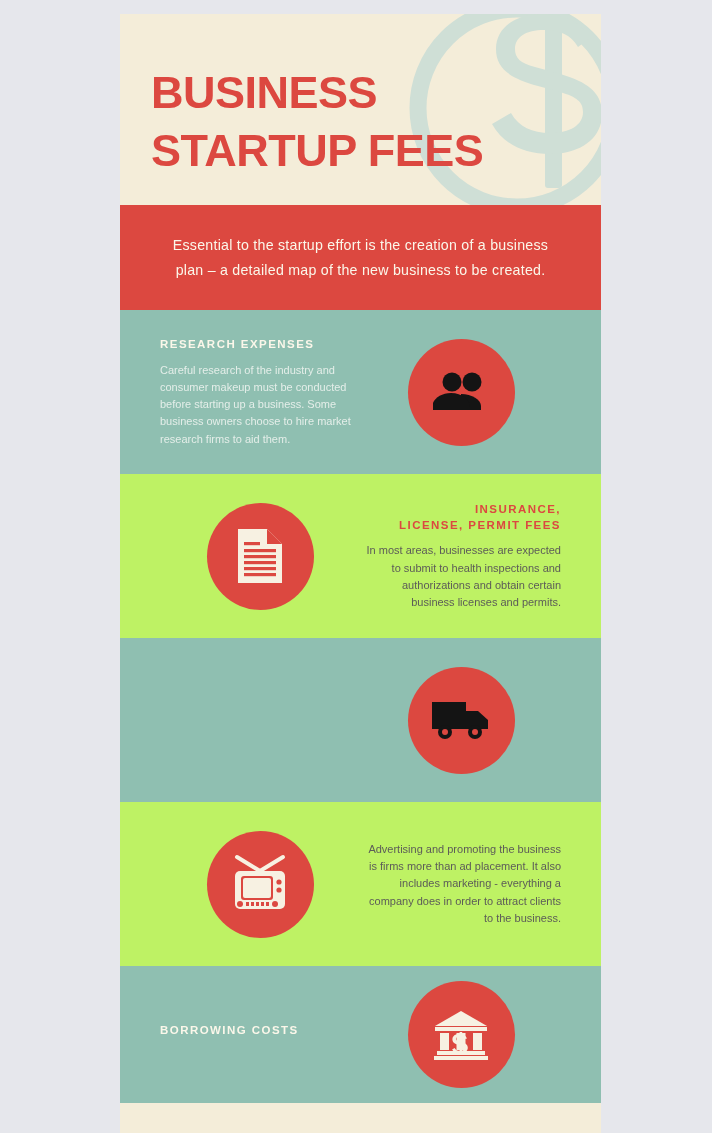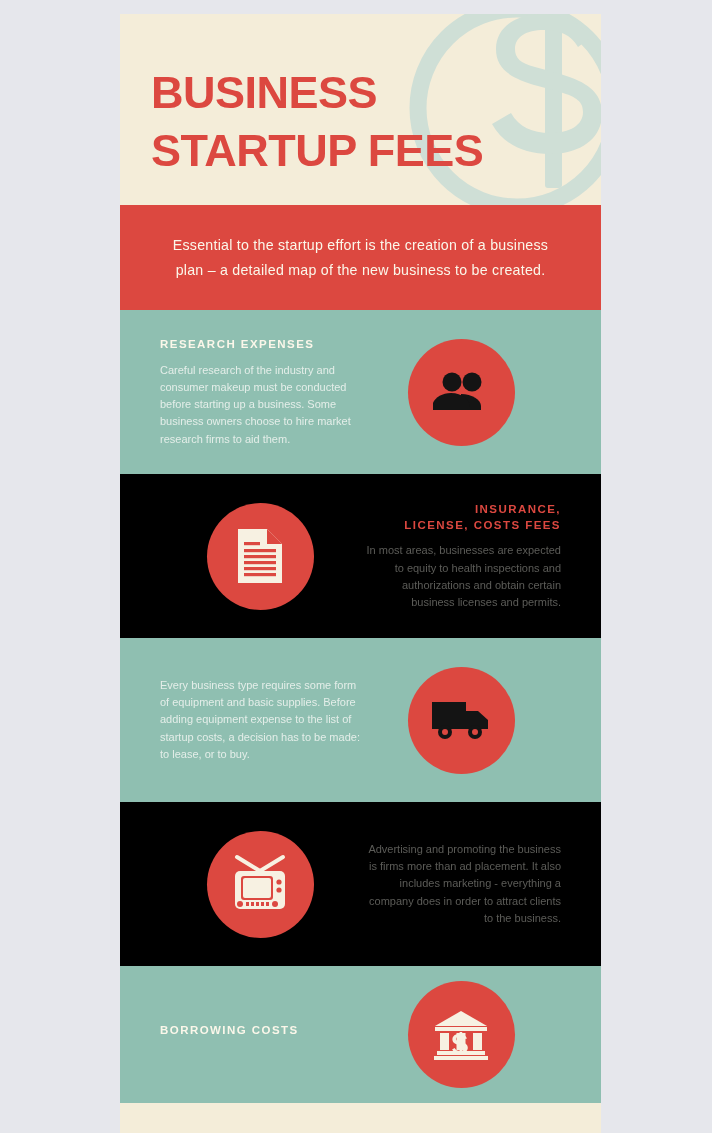--- a/index.html
+++ b/index.html
@@ -71,21 +71,21 @@
   }
 
   
   .section {
     display: flex;
     align-items: center;
     height: 164px;
     padding: 4px 40px;
   }
   .section.teal   { background: #8fbfb1; }
-  .section.cream  { background: #000000; }
+  .section.cream  { background: #bef264; }
   .section.last   { height: 137px; }
 
   .sec-text { width: 200px; }
   .sec-icon-wrap {
     width: 200px;
     display: flex;
     align-items: center;
   }
   .section.text-left  .sec-text { order: 1; text-align: left; margin-right: auto; }
   .section.text-left  .sec-icon-wrap { order: 2; justify-content: center; }
@@ -172,29 +172,28 @@
             <rect x="9" y="34" width="32" height="3.2"></rect>
             <rect x="9" y="40" width="32" height="3.2"></rect>
             <rect x="9" y="46" width="32" height="3.2"></rect>
           </g>
         </svg>
       </div>
     </div>
     <div class="sec-text">
       <div class="sec-title">
         <span>INSURANCE,</span><br>
-        <span>LICENSE, COSTS FEES</span>
-      </div>
-      <div class="sec-body">In most areas, businesses are expected to equity to health inspections and authorizations and obtain certain business licenses and permits.</div>
+        <span>LICENSE, PERMIT FEES</span>
+      </div>
+      <div class="sec-body">In most areas, businesses are expected to submit to health inspections and authorizations and obtain certain business licenses and permits.</div>
     </div>
   </div>
 
   <div class="section teal text-left">
     <div class="sec-text">
-      <div class="sec-body">Every business type requires some form of equipment and basic supplies. Before adding equipment expense to the list of startup costs, a decision has to be made: to lease, or to buy.</div>
     </div>
     <div class="sec-icon-wrap">
       <div class="icon-circle">
         <svg width="60" height="44" viewBox="0 0 60 44">
           <rect x="1" y="4" width="34" height="27" fill="#141414"></rect>
           <path d="M35 13 h12 l10 9 v9 h-22 z" fill="#141414"></path>
           <circle cx="14" cy="34" r="7" fill="#141414"></circle>
           <circle cx="14" cy="34" r="3" fill="#dc4840"></circle>
           <circle cx="44" cy="34" r="7" fill="#141414"></circle>
           <circle cx="44" cy="34" r="3" fill="#dc4840"></circle>

